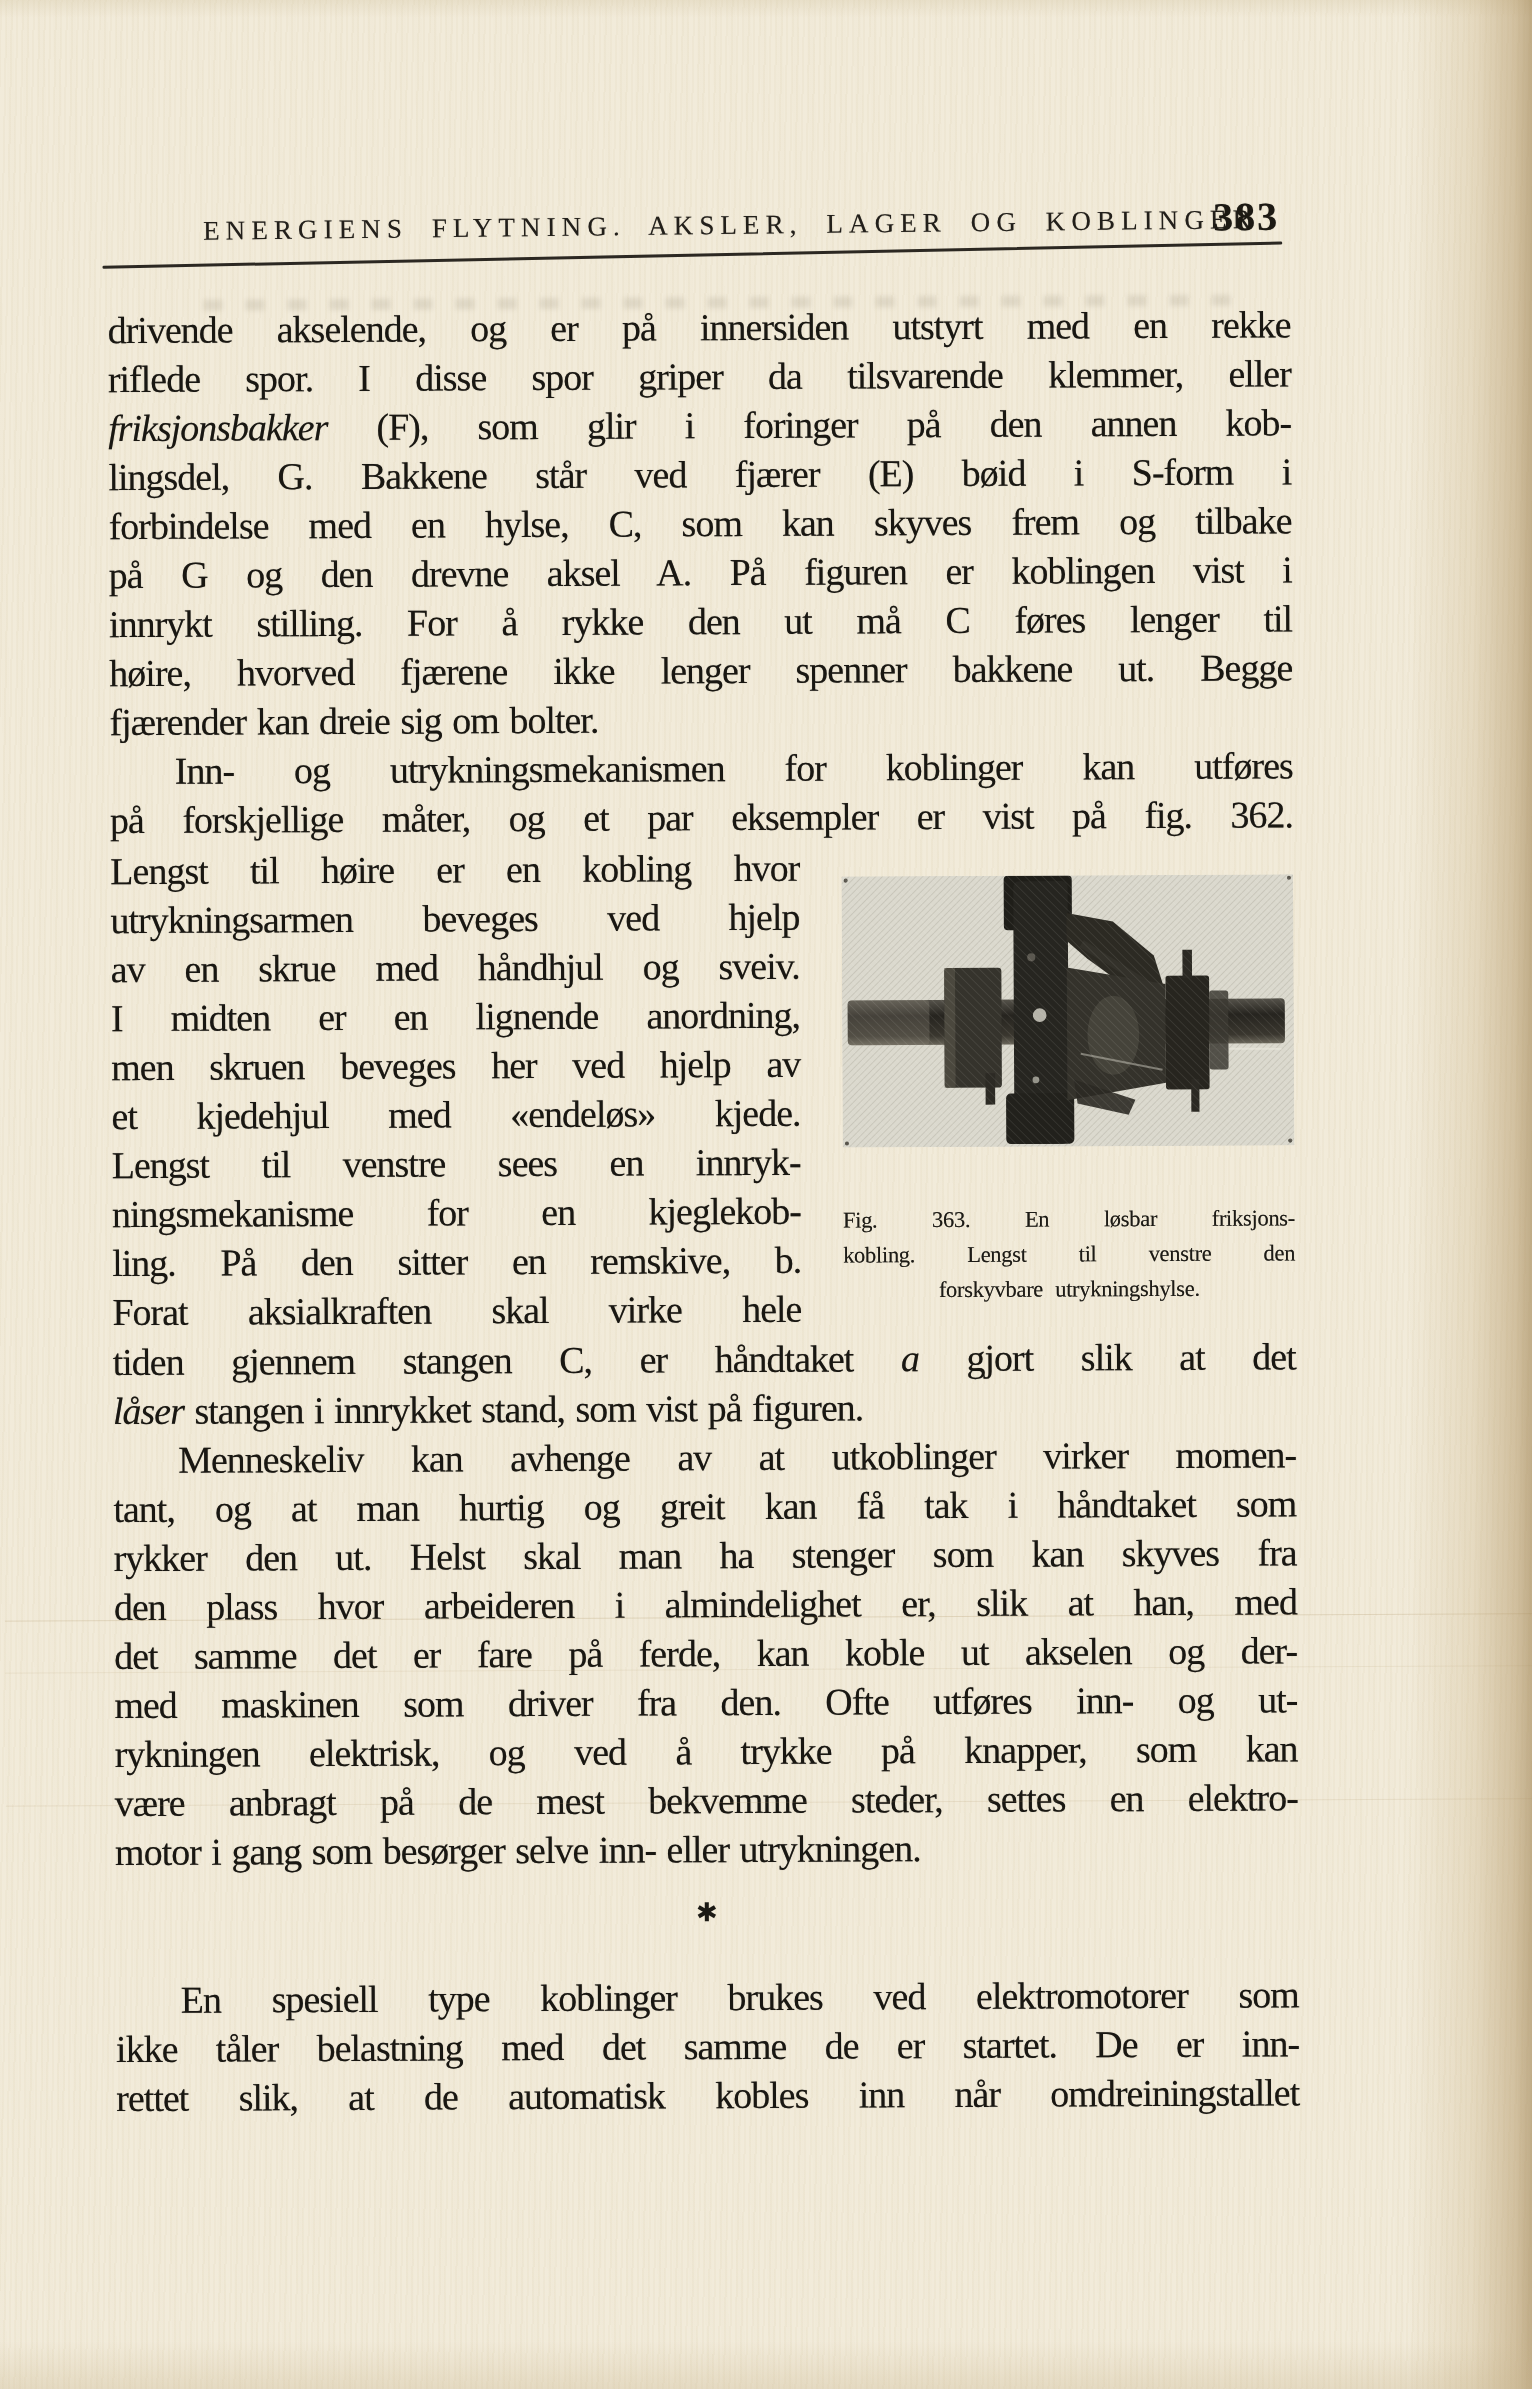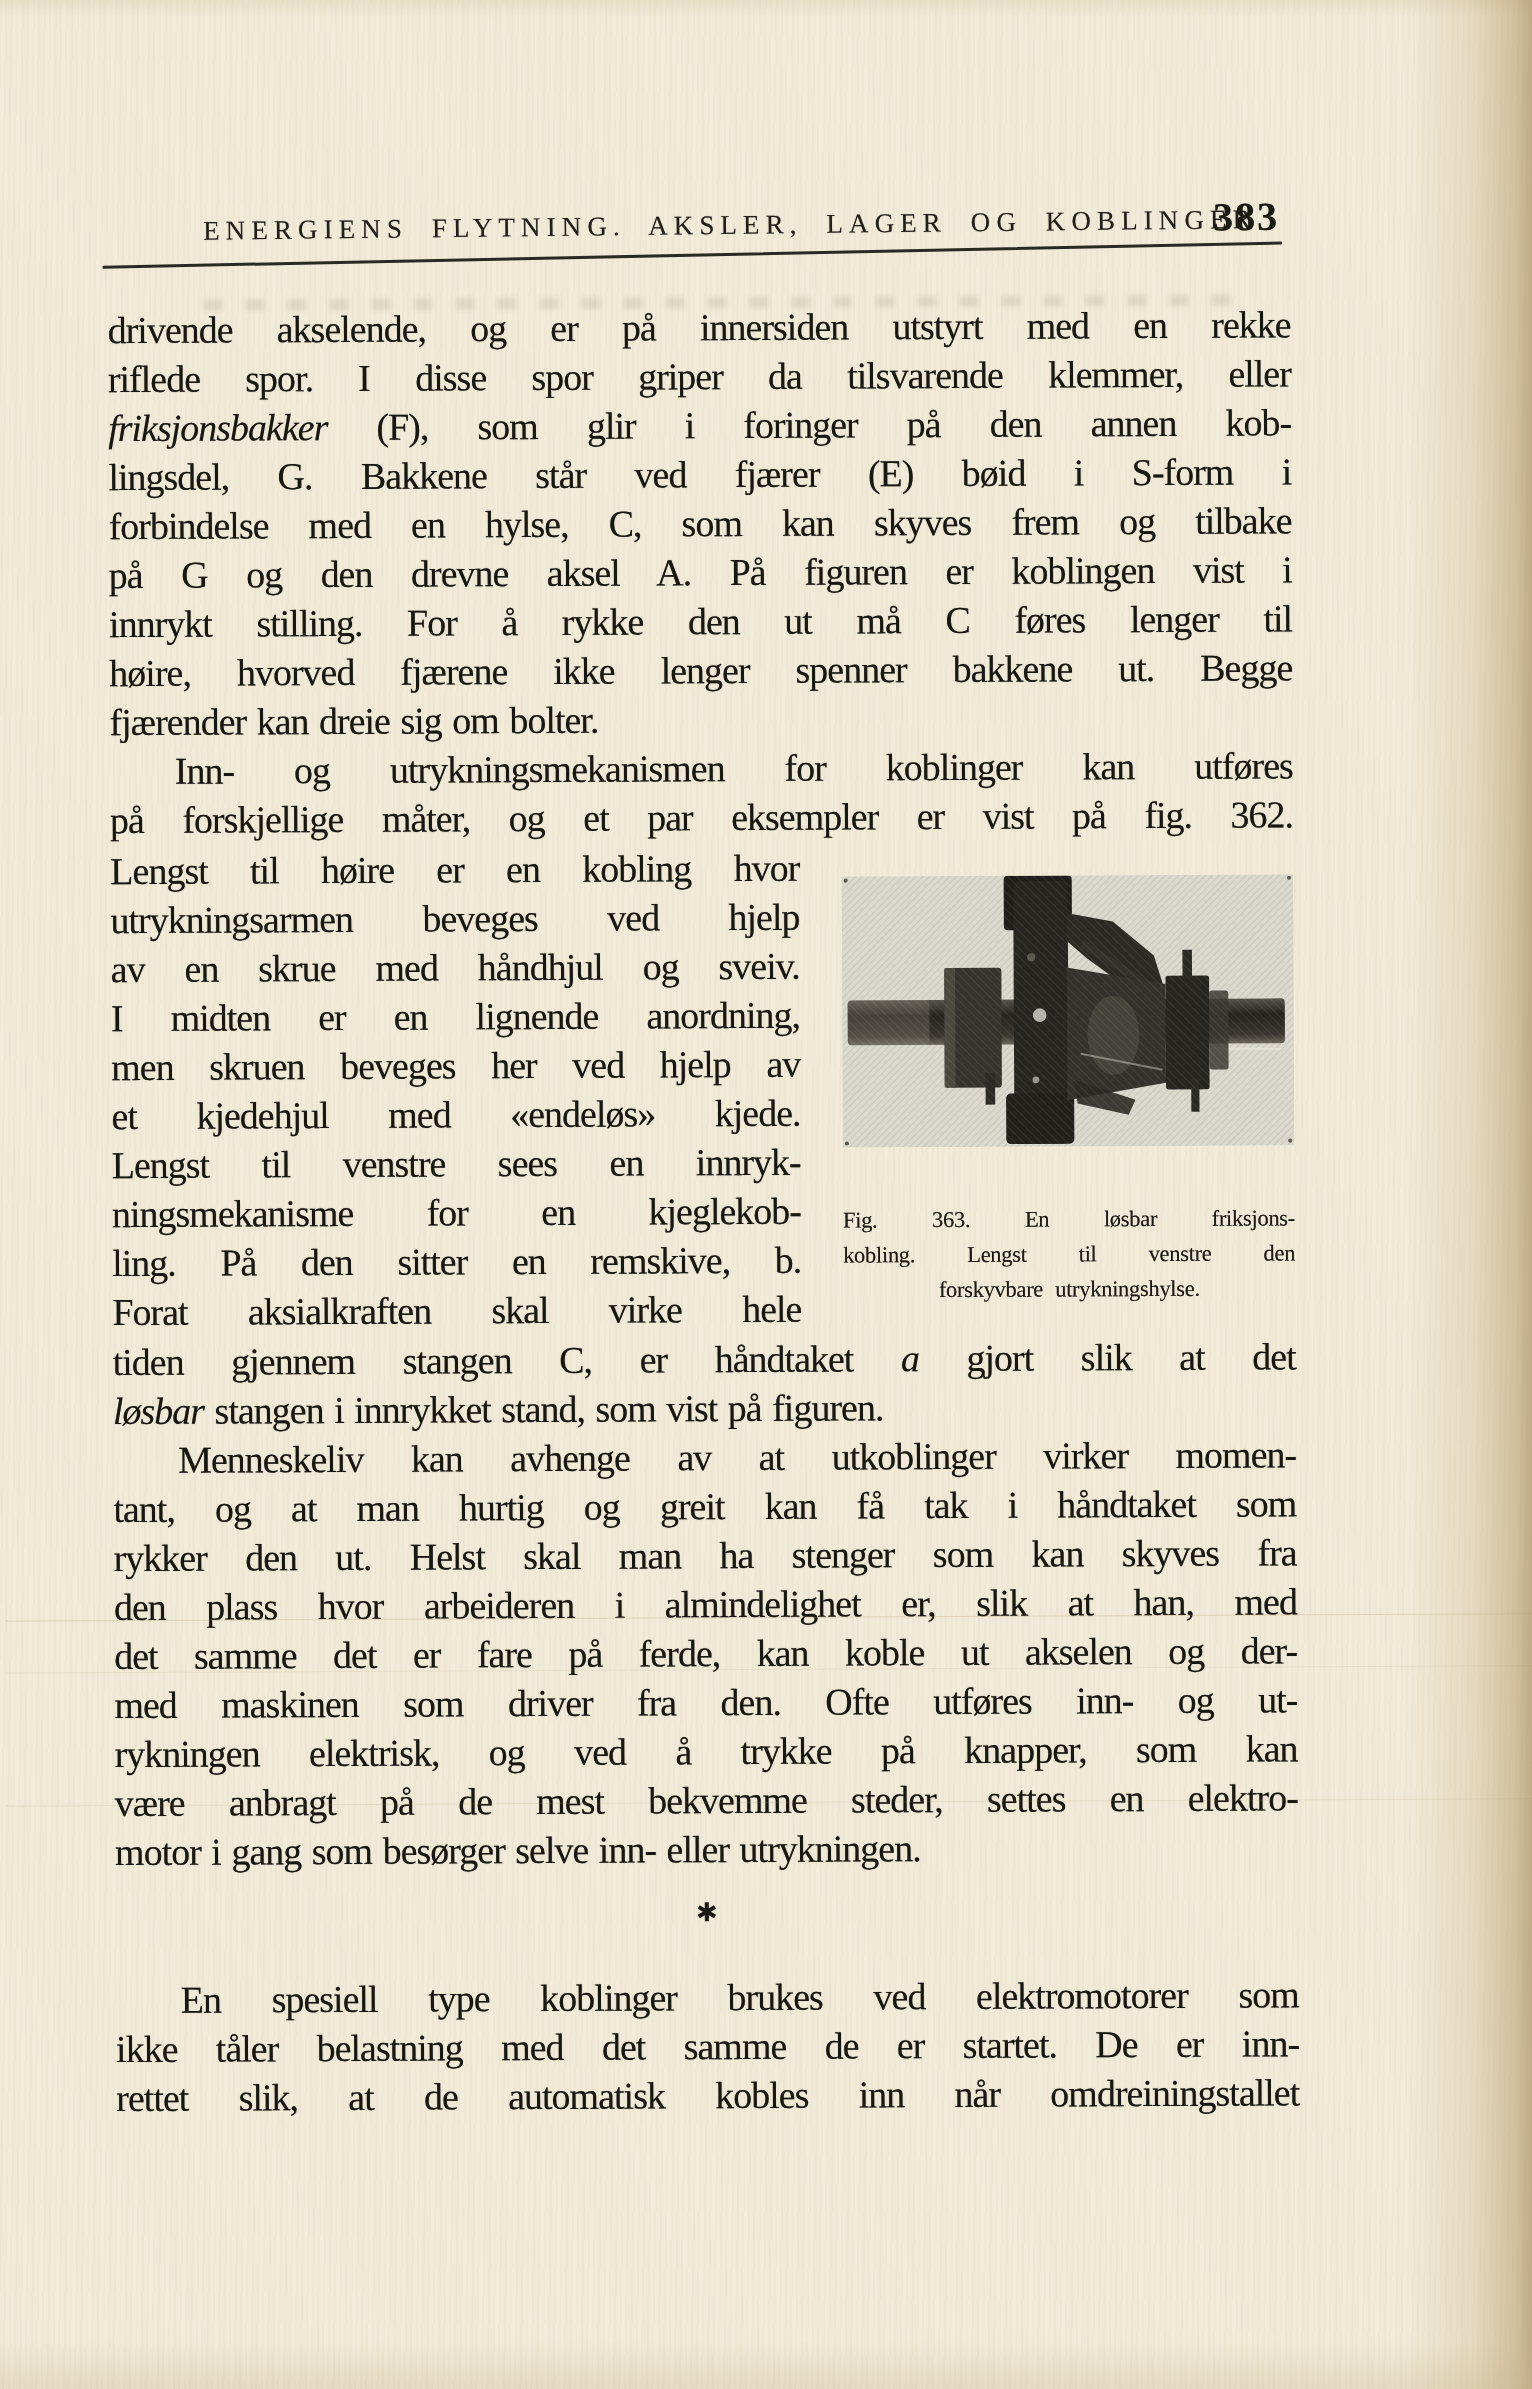--- a/index.html
+++ b/index.html
@@ -193,21 +193,21 @@
   </figure>
 
   <div id="figure-caption">
     <div class="cap">Fig. 363. En løsbar friksjons-</div>
     <div class="cap">kobling. Lengst til venstre den</div>
     <div class="cap center">forskyvbare utrykningshylse.</div>
   </div>
 
   <div class="block" style="left:109px;top:1335px;width:1183px;">
     <div class="ln"><span>tiden gjennem stangen C, er håndtaket </span><span class="it">a</span><span> gjort slik at det</span></div>
-    <div class="ln last"><span class="it">løsbar</span><span> stangen i innrykket stand, som vist på figuren.</span></div>
+    <div class="ln last"><span class="it">låser</span><span> stangen i innrykket stand, som vist på figuren.</span></div>
     <div class="ln indent"><span>Menneskeliv kan avhenge av at utkoblinger virker momen-</span></div>
     <div class="ln"><span>tant, og at man hurtig og greit kan få tak i håndtaket som</span></div>
     <div class="ln"><span>rykker den ut. Helst skal man ha stenger som kan skyves fra</span></div>
     <div class="ln"><span>den plass hvor arbeideren i almindelighet er, slik at han, med</span></div>
     <div class="ln"><span>det samme det er fare på ferde, kan koble ut akselen og der-</span></div>
     <div class="ln"><span>med maskinen som driver fra den. Ofte utføres inn- og ut-</span></div>
     <div class="ln"><span>rykningen elektrisk, og ved å trykke på knapper, som kan</span></div>
     <div class="ln"><span>være anbragt på de mest bekvemme steder, settes en elektro-</span></div>
     <div class="ln last"><span>motor i gang som besørger selve inn- eller utrykningen.</span></div>
   </div>

